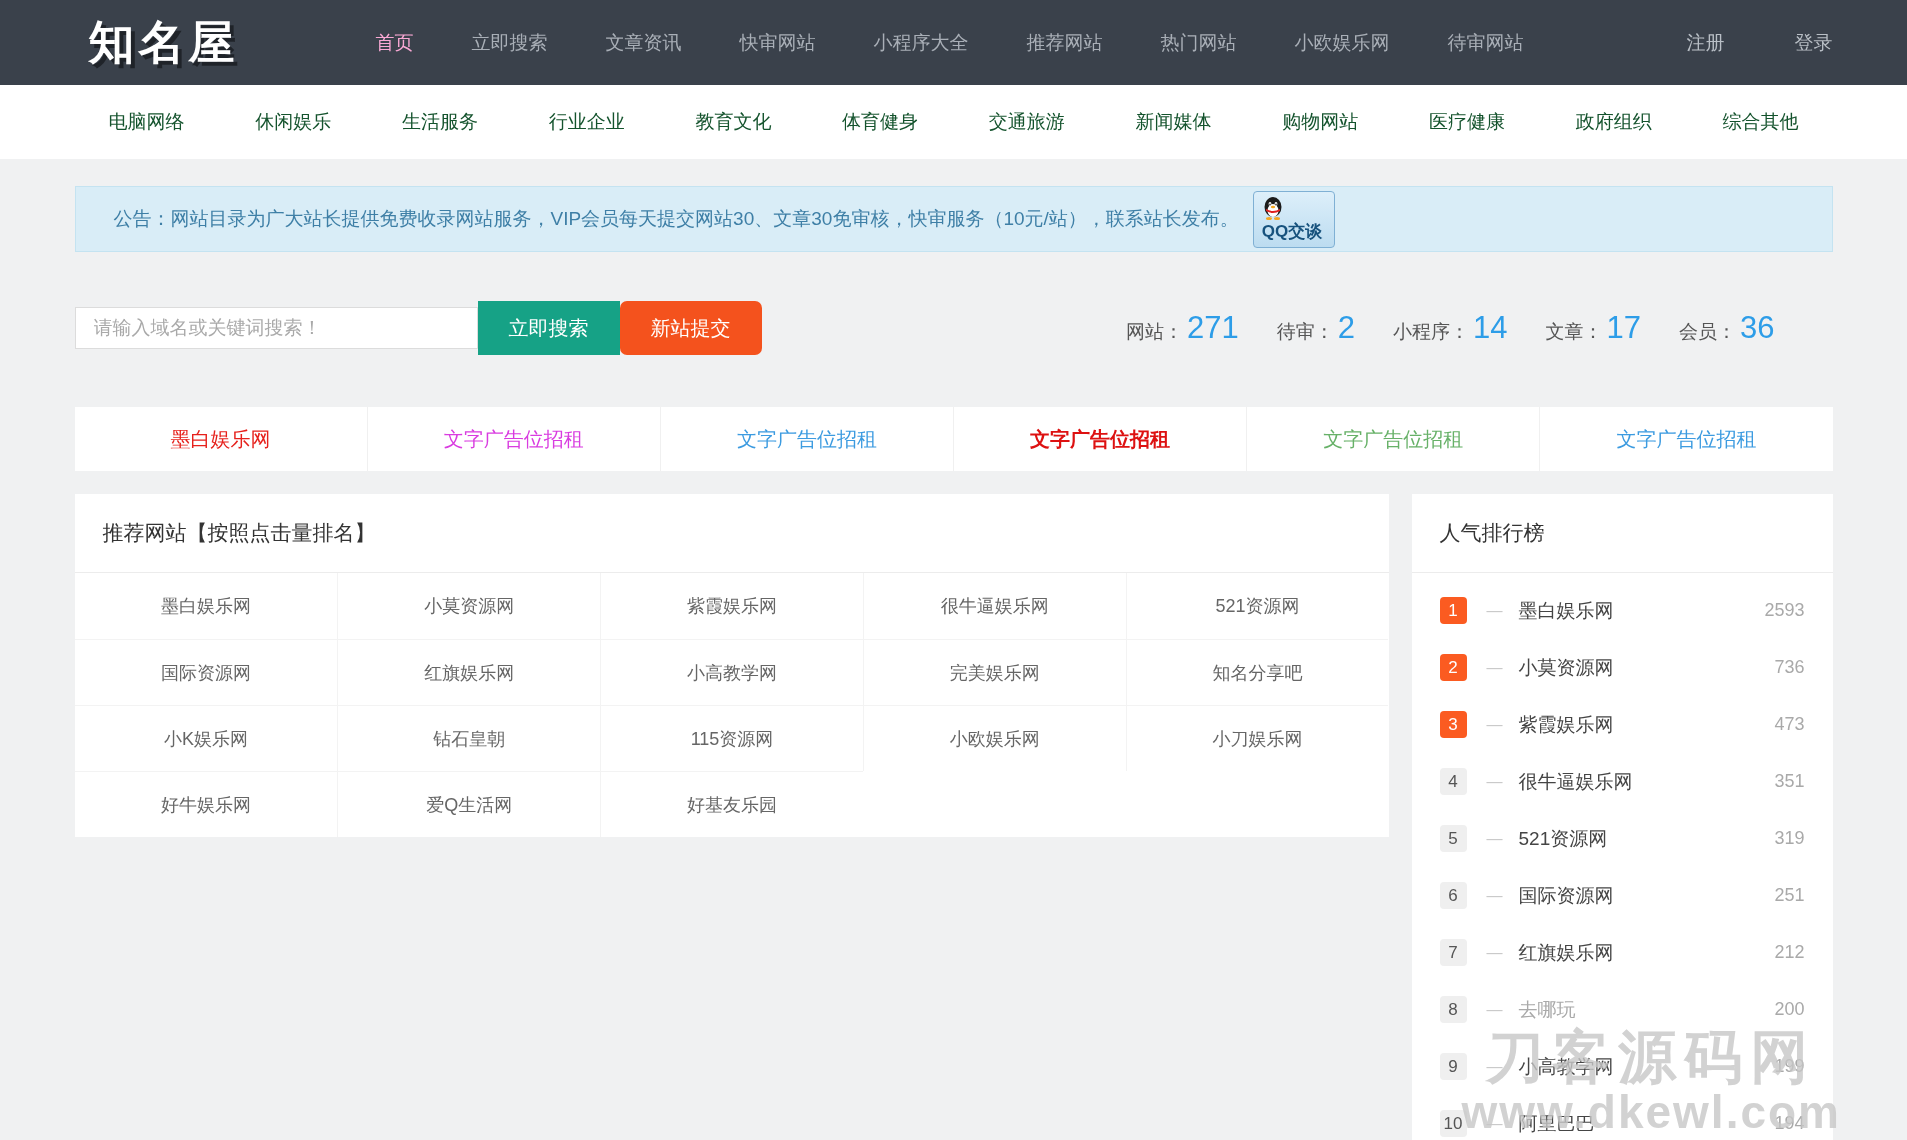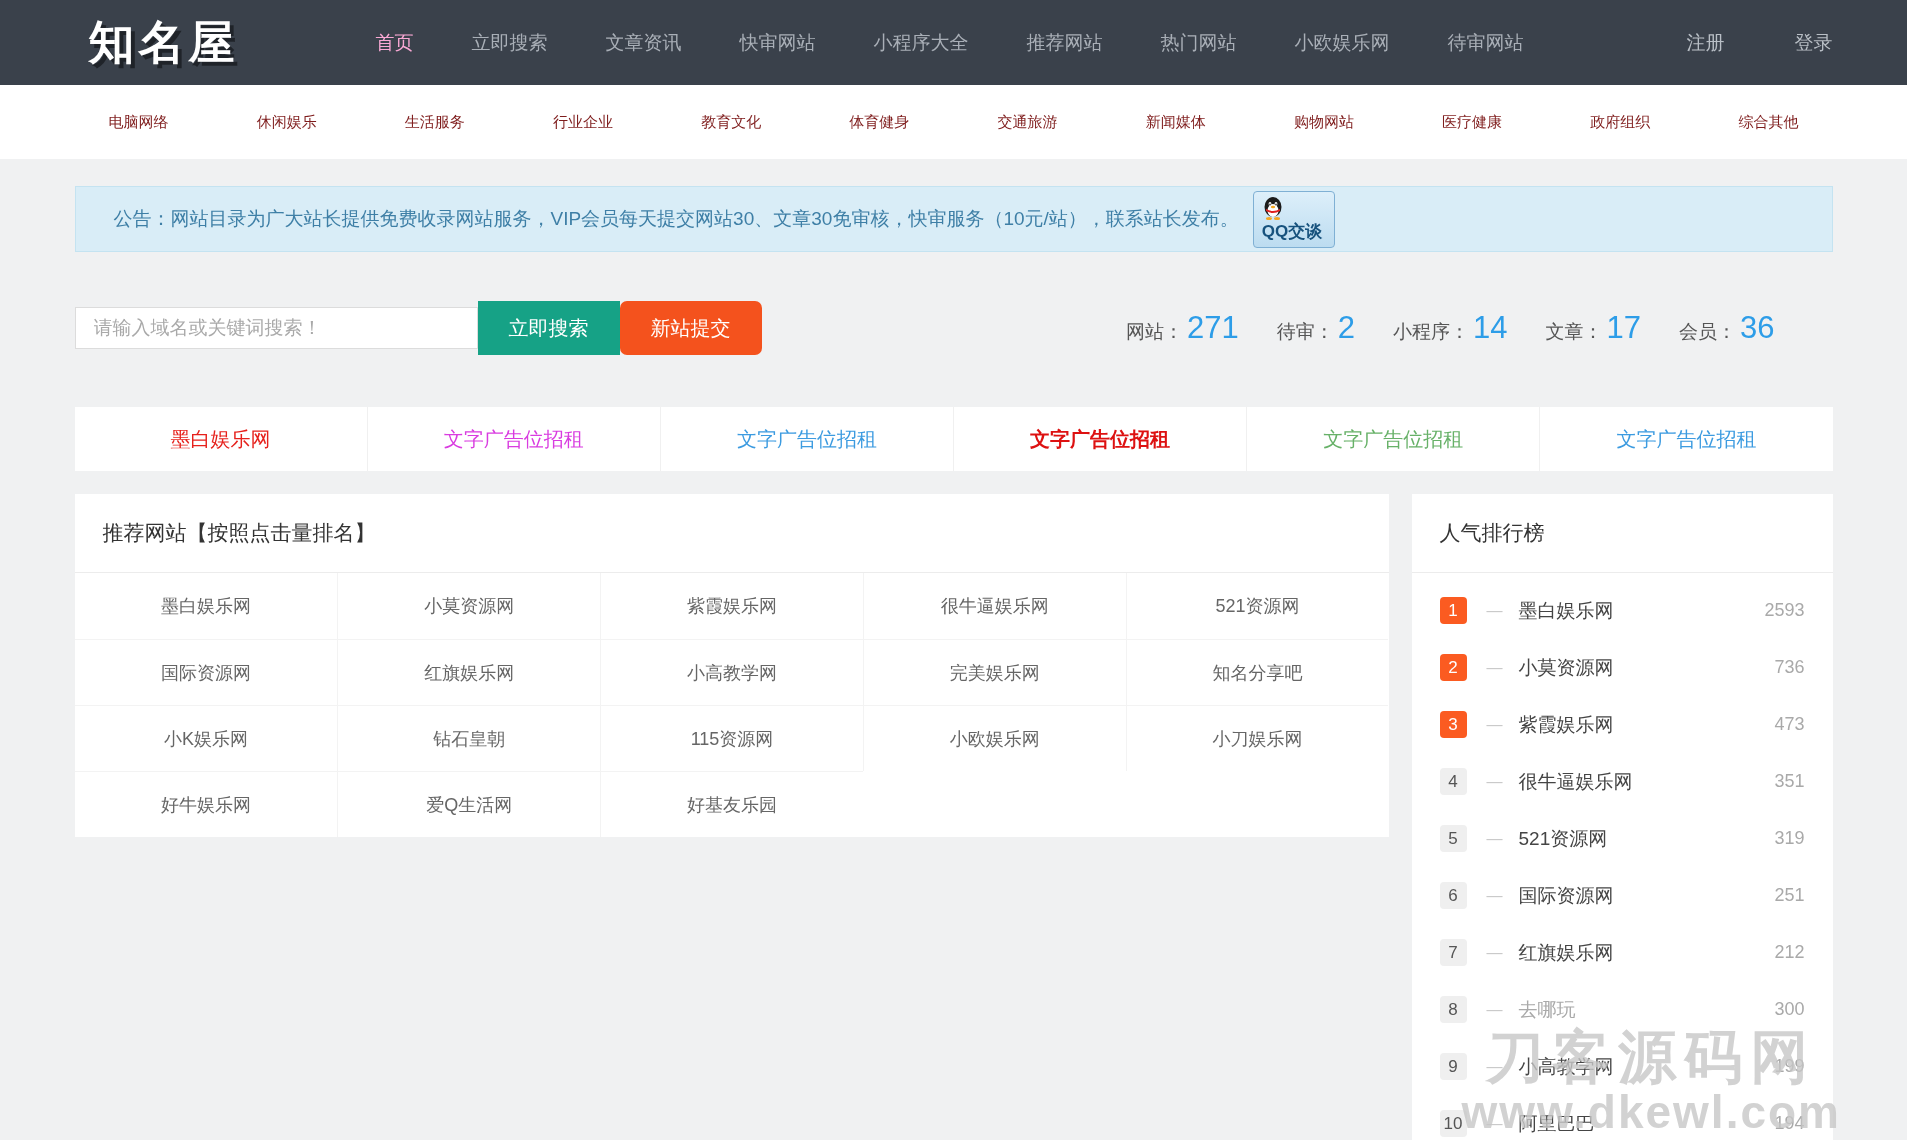--- a/index.html
+++ b/index.html
@@ -15,21 +15,21 @@
   .topnav ul { list-style:none; display:flex; margin-left:108px; }
   .topnav ul li { font-size:19px; color:#a9afb7; padding:0 29px; cursor:pointer; }
   .topnav ul li.active { color:#f9a8d4; }
   .auth { margin-left:auto; display:flex; }
   .auth span { font-size:19px; color:#b9bfc6; margin-left:70px; cursor:pointer; }
 
   
   .subnav { background:#ffffff; height:74px; }
   .subnav .container { display:flex; justify-content:space-between; align-items:center;
     height:100%; padding:0 34px; }
-  .subnav span { font-size:15px; color:#7f1d1d; cursor:pointer; }
+  .subnav span { font-size:19px; color:#14532d; cursor:pointer; }
 
   
   .notice { margin-top:27px; }
   .notice .inner { background:#d9edf7; border:1px solid #c4e3f1; height:66px;
     display:flex; align-items:center; padding:0 38px; }
   .notice .txt { font-size:19px; color:#3e7fa6; }
   .qq-btn { margin-left:14px; display:inline-flex; align-items:flex-start; cursor:pointer;
     background:linear-gradient(#ddeffa,#bcdcf0); border:1px solid #7fb0d4; border-radius:4px;
     padding:4px 12px 4px 8px;flex-direction:column; }
   .qq-btn .penguin { width:22px; height:24px; margin-right:7px; }
@@ -252,21 +252,21 @@
       <div class="rank-item">
         <span class="rank-badge">7</span>
         <span class="rank-dash">—</span>
         <span class="rank-name">红旗娱乐网</span>
         <span class="rank-count">212</span>
       </div>
       <div class="rank-item">
         <span class="rank-badge">8</span>
         <span class="rank-dash">—</span>
         <span class="rank-name muted">去哪玩</span>
-        <span class="rank-count">300</span>
+        <span class="rank-count">200</span>
       </div>
       <div class="rank-item">
         <span class="rank-badge">9</span>
         <span class="rank-dash">—</span>
         <span class="rank-name">小高教学网</span>
         <span class="rank-count">199</span>
       </div>
       <div class="rank-item">
         <span class="rank-badge">10</span>
         <span class="rank-dash">—</span>

